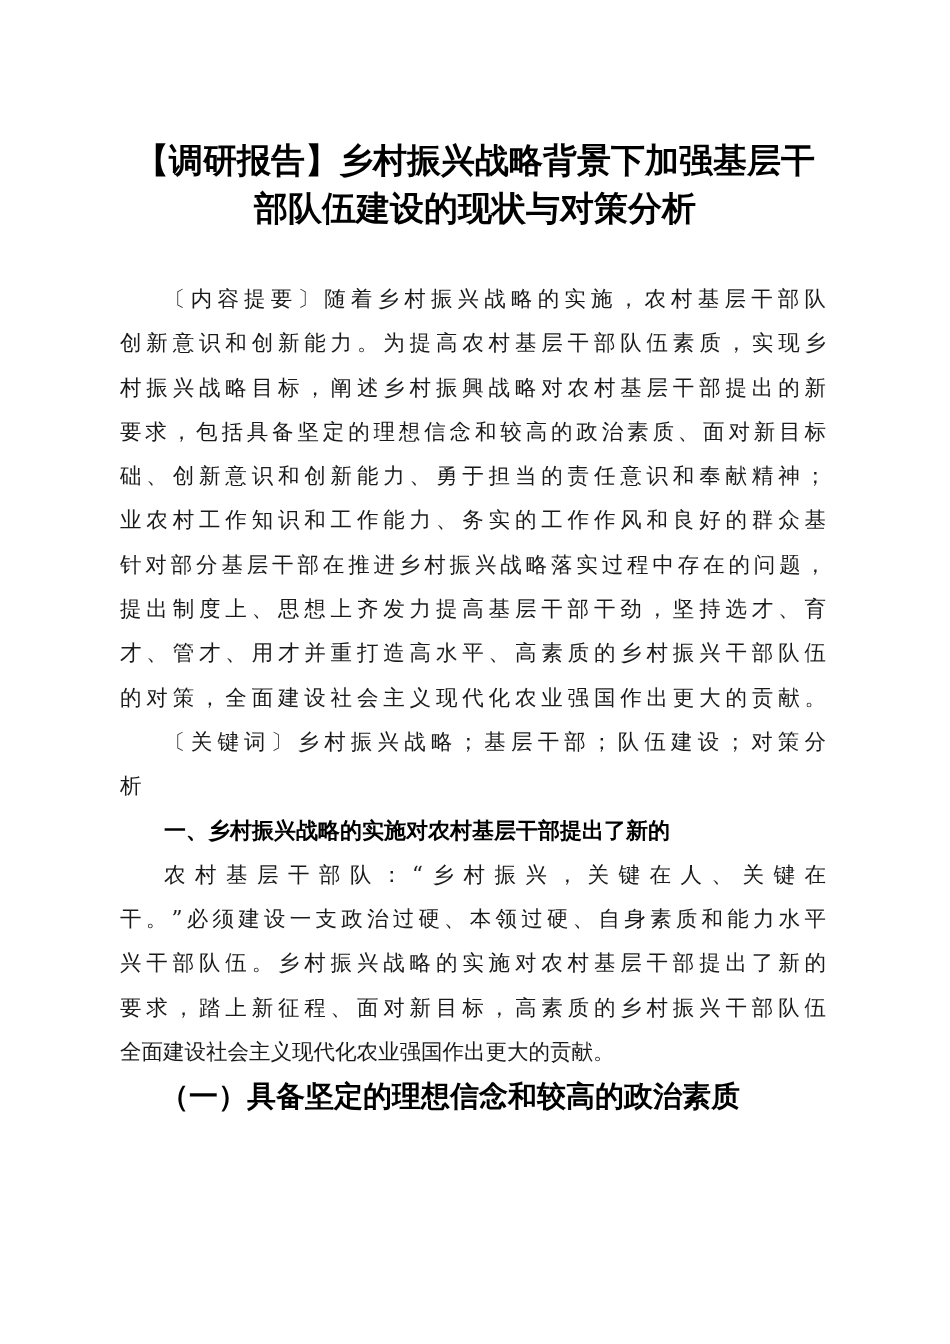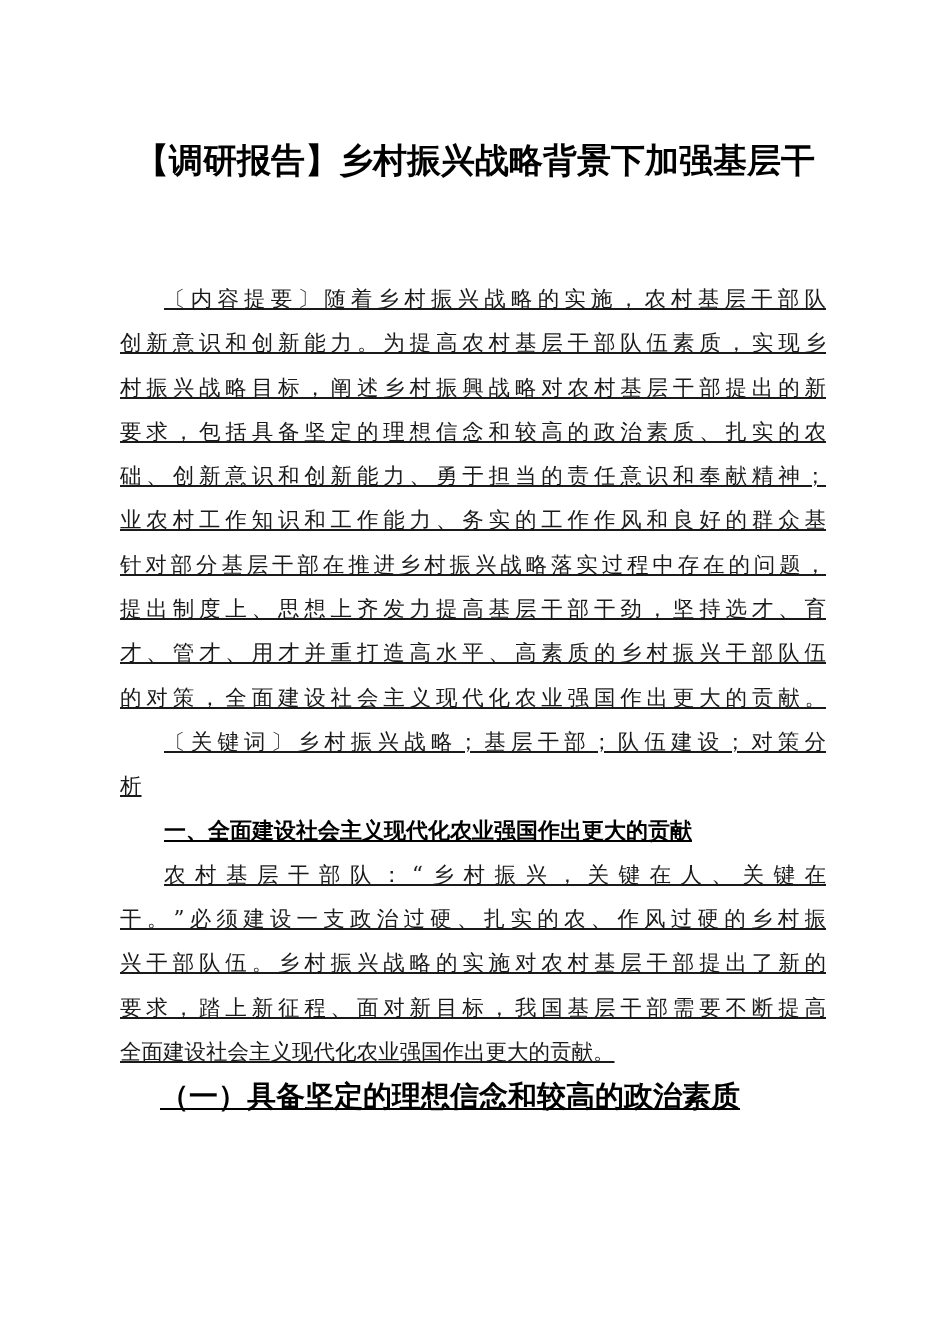--- a/index.html
+++ b/index.html
@@ -44,21 +44,20 @@
     }
     .ln {
       display: block;
       height: 44.3px;
       line-height: 44.3px;
       font-size: 21.5px;
       white-space: nowrap;
       text-align: justify;
       text-align-last: justify;
       color: #1a1a1a;
-      text-decoration: underline;
     }
     .ln.indent { padding-left: 44px; }
     .ln.last { text-align-last: left; }
     .ln.heading1 {
       font-family: "DejaVu Sans", "Liberation Sans", sans-serif;
       font-weight: bold;
       font-size: 22px;
       padding-left: 44px;
       text-align-last: left;
       color: #000000;
@@ -72,47 +71,48 @@
       color: #000000;
     }
   </style>
 </head>
 <body>
 
 <div class="page">
 
   <div class="title">
     <span class="line">【调研报告】乡村振兴战略背景下加强基层干</span>
+    <span class="line">部队伍建设的现状与对策分析</span>
   </div>
 
   <div class="body">
     <div>
       <span class="ln indent">〔内容提要〕随着乡村振兴战略的实施，农村基层干部队</span>
       <span class="ln">创新意识和创新能力。为提高农村基层干部队伍素质，实现乡</span>
       <span class="ln">村振兴战略目标，阐述乡村振興战略对农村基层干部提出的新</span>
-      <span class="ln">要求，包括具备坚定的理想信念和较高的政治素质、扎实的农</span>
+      <span class="ln">要求，包括具备坚定的理想信念和较高的政治素质、面对新目标</span>
       <span class="ln">础、创新意识和创新能力、勇于担当的责任意识和奉献精神；</span>
       <span class="ln">业农村工作知识和工作能力、务实的工作作风和良好的群众基</span>
       <span class="ln">针对部分基层干部在推进乡村振兴战略落实过程中存在的问题，</span>
       <span class="ln">提出制度上、思想上齐发力提高基层干部干劲，坚持选才、育</span>
       <span class="ln">才、管才、用才并重打造高水平、高素质的乡村振兴干部队伍</span>
       <span class="ln">的对策，全面建设社会主义现代化农业强国作出更大的贡献。</span>
     </div>
 
     <div>
       <span class="ln indent">〔关键词〕乡村振兴战略；基层干部；队伍建设；对策分</span>
       <span class="ln last">析</span>
     </div>
 
-    <span class="ln heading1">一、全面建设社会主义现代化农业强国作出更大的贡献</span>
+    <span class="ln heading1">一、乡村振兴战略的实施对农村基层干部提出了新的</span>
 
     <div>
       <span class="ln indent">农村基层干部队：“乡村振兴，关键在人、关键在</span>
-      <span class="ln">干。”必须建设一支政治过硬、扎实的农、作风过硬的乡村振</span>
+      <span class="ln">干。”必须建设一支政治过硬、本领过硬、自身素质和能力水平</span>
       <span class="ln">兴干部队伍。乡村振兴战略的实施对农村基层干部提出了新的</span>
-      <span class="ln">要求，踏上新征程、面对新目标，我国基层干部需要不断提高</span>
+      <span class="ln">要求，踏上新征程、面对新目标，高素质的乡村振兴干部队伍</span>
       <span class="ln last">全面建设社会主义现代化农业强国作出更大的贡献。</span>
     </div>
 
     <span class="ln heading2">（一）具备坚定的理想信念和较高的政治素质</span>
   </div>
 
 </div>
 
 </body></html>

